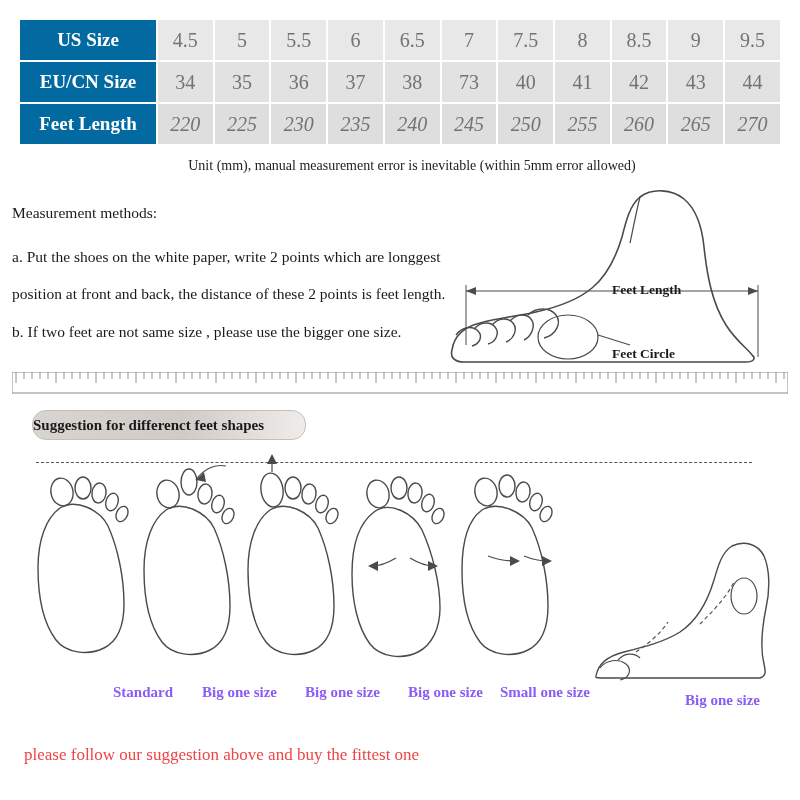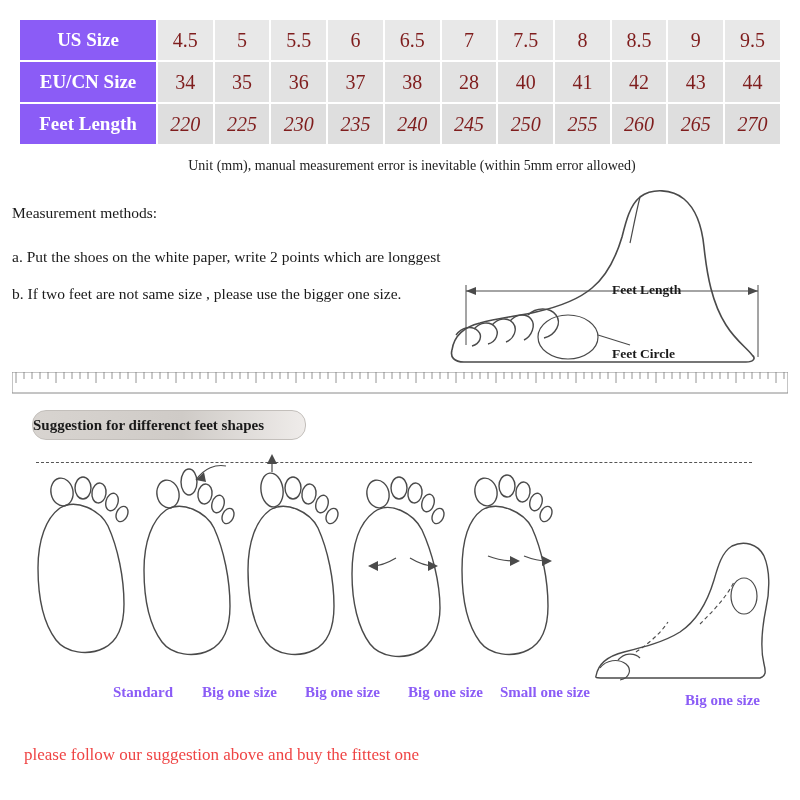--- a/index.html
+++ b/index.html
@@ -26,30 +26,30 @@
     table-layout: fixed;
   }
   #size-table td {
     border: 2px solid #ffffff;
     text-align: center;
     height: 38px;
     font-size: 20px;
     font-family: "Liberation Serif", serif;
   }
   #size-table td.rowhead {
-    background: #8b5cf6;
+    background: #0369a1;
     color: #ffffff;
     font-weight: bold;
     font-size: 19px;
     width: 134px;
     text-align: center;
   }
   #size-table td.cell {
     background: #e8e8e8;
-    color: #7f1d1d;
+    color: #737373;
   }
   #size-table tr.rowB td.cell { background: #e2e2e2; }
   #size-table tr.rowC td.cell { background: #dedede; font-style: italic; }
 
   .unit-note {
     position: absolute;
     top: 158px;
     left: 16px;
     width: 792px;
     text-align: center;
@@ -176,21 +176,21 @@
     <td class="cell">9</td>
     <td class="cell">9.5</td>
   </tr>
   <tr class="rowB">
     <td class="rowhead">EU/CN Size</td>
     <td class="cell">34</td>
     <td class="cell">35</td>
     <td class="cell">36</td>
     <td class="cell">37</td>
     <td class="cell">38</td>
-    <td class="cell">28</td>
+    <td class="cell">73</td>
     <td class="cell">40</td>
     <td class="cell">41</td>
     <td class="cell">42</td>
     <td class="cell">43</td>
     <td class="cell">44</td>
   </tr>
   <tr class="rowC">
     <td class="rowhead">Feet Length</td>
     <td class="cell">220</td>
     <td class="cell">225</td>
@@ -205,20 +205,21 @@
     <td class="cell">270</td>
   </tr>
 </tbody>
   </table>
 
 <div class="unit-note">Unit (mm), manual measurement error is inevitable (within 5mm error allowed)</div>
 
 <div class="method-block">
   <p class="first">Measurement methods:</p>
   <p>a. Put the shoes on the white paper, write 2 points which are longgest</p>
+  <p>position at front and back, the distance of these 2 points is feet length.</p>
   <p>b. If two feet are not same size , please use the bigger one size.</p>
 </div>
 
 <svg id="foot-diagram" viewBox="0 0 350 200">
 
   <path d="M12,165 C14,151 24,142 40,138 C58,133 78,131 96,127
            C118,122 138,115 152,103 C168,90 176,72 182,52
            C186,36 190,20 200,12 C212,3 232,4 244,14
            C256,24 262,42 264,62 C267,90 272,118 286,140
            C296,156 308,164 312,170" fill="none" stroke="#4a4a4a" stroke-width="1.6"></path>

